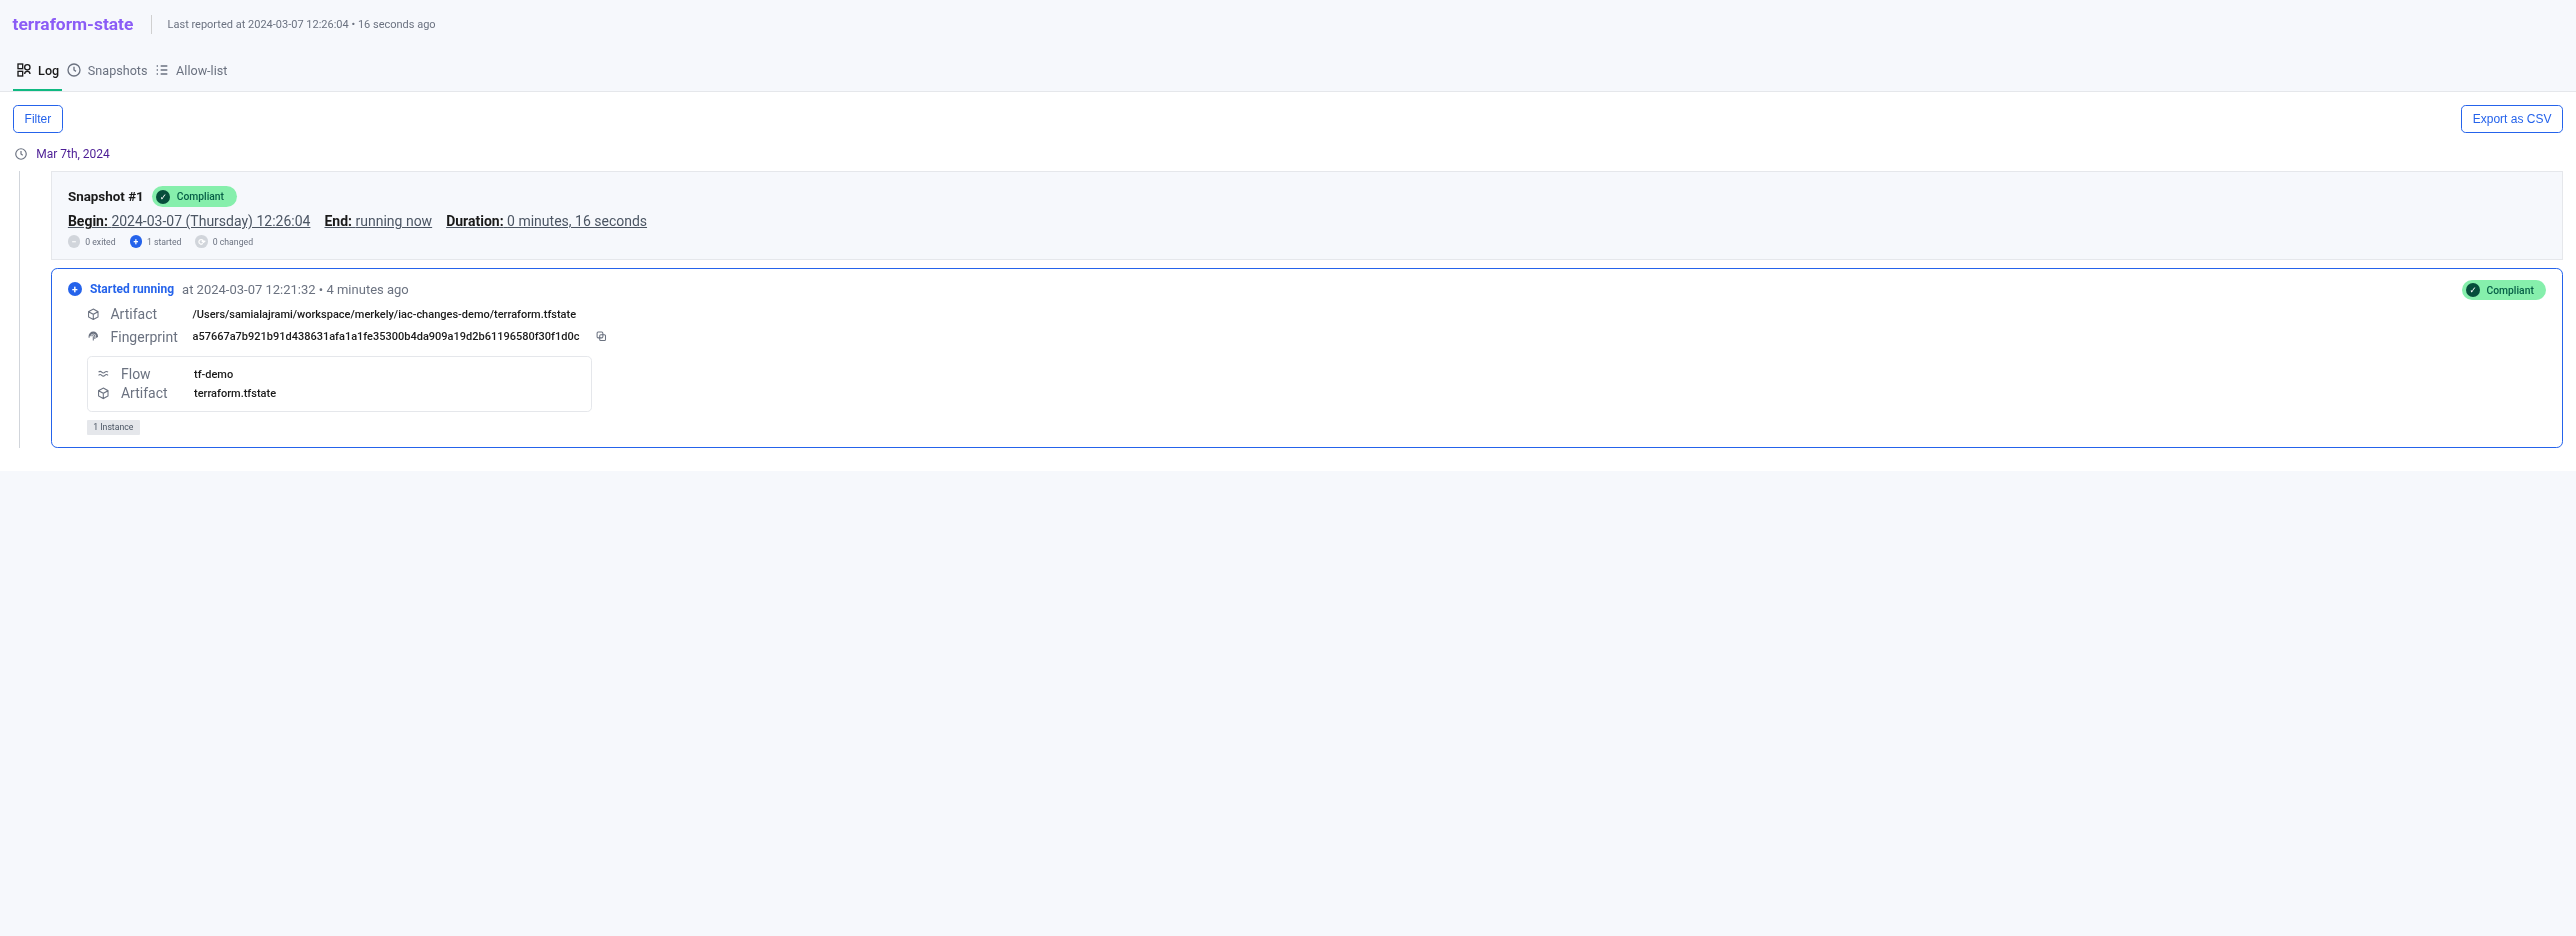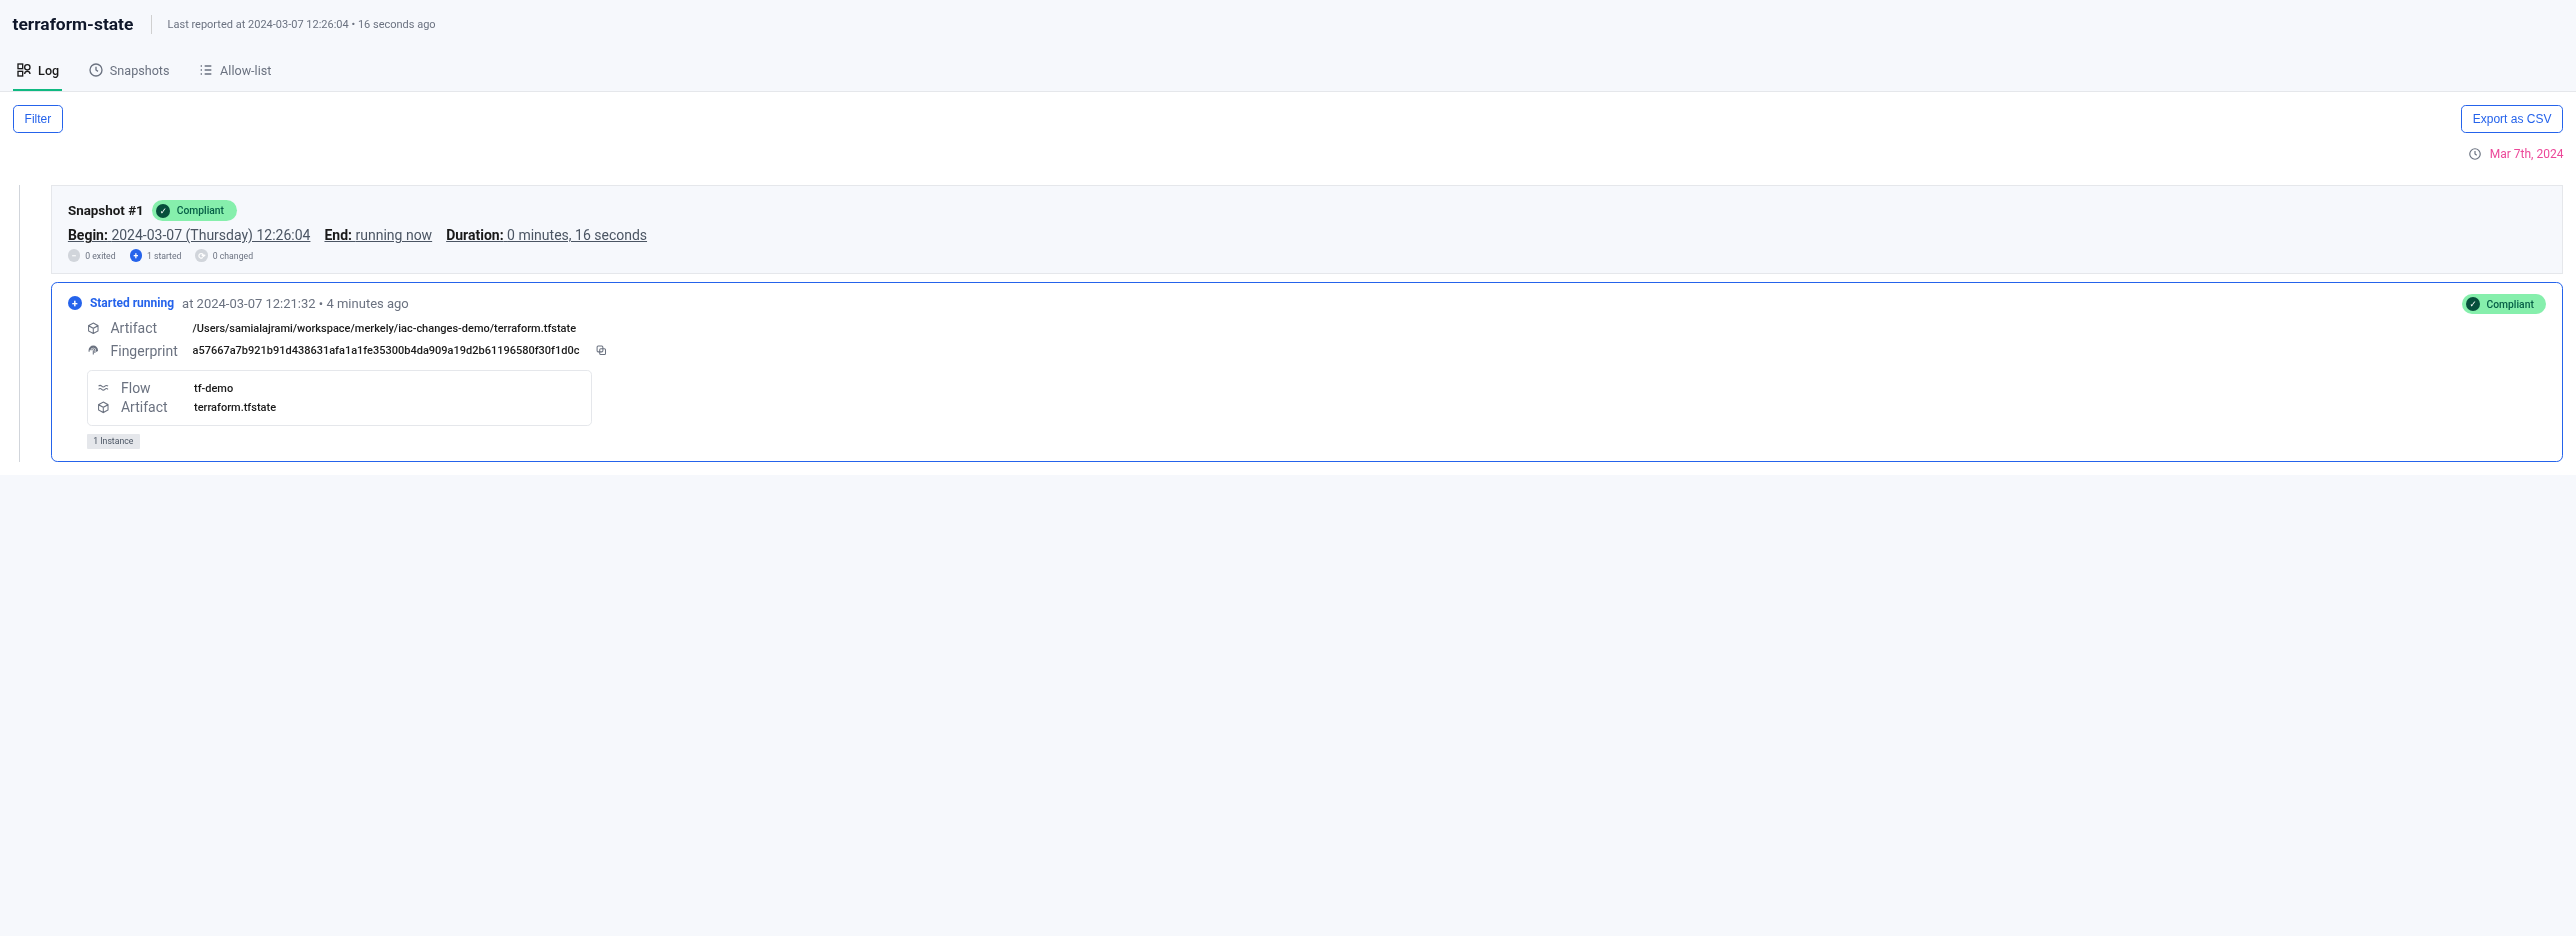--- a/index.html
+++ b/index.html
@@ -10,36 +10,35 @@
       font-size: 11px;
     }
     .header {
       display: flex;
       align-items: center;
       padding: 14px 12.6px 6.3px 12.6px;
     }
     .header-title {
       font-size: 17.4px;
       font-weight: 700;
-      color: #0f172a;
+      color: #8b5cf6;
       padding-right: 17.4px;
     }
     .header-divider {
       width: 0.8px;
       height: 19px;
       background: #d0d0d0;
       margin-right: 16px;
     }
     .header-sub {
       color: #6b7280;
       font-size: 11px;
     }
     .tabs {
       display: flex;
-      gap: 22px;
       padding: 0 12.6px;
       border-bottom: 0.8px solid #e5e7eb;
       margin-top: 14px;
     }
     .tab {
       display: flex;
       align-items: center;
       gap: 6.3px;
       padding: 8px 3.2px 11px 3.2px;
       cursor: pointer;
@@ -73,25 +72,24 @@
       border-radius: 4.7px;
       padding: 6.3px 11px;
       font-size: 12px;
       font-weight: 500;
       cursor: pointer;
     }
     .date-row {
       display: flex;
       align-items: center;
       gap: 8px;
-      color: #ec4899;
+      color: #4c1d95;
       font-size: 12px;
-      margin-bottom: 24px;
+      margin-bottom: 10px;
       padding-left: 1.6px;
-      justify-content: flex-end;
     }
     .date-row svg { width: 14px; height: 14px; stroke: #6b7280; }
     .timeline {
       position: relative;
       padding-left: 6.3px;
     }
     .timeline-line {
       position: absolute;
       left: 6.3px;
       top: 0;

